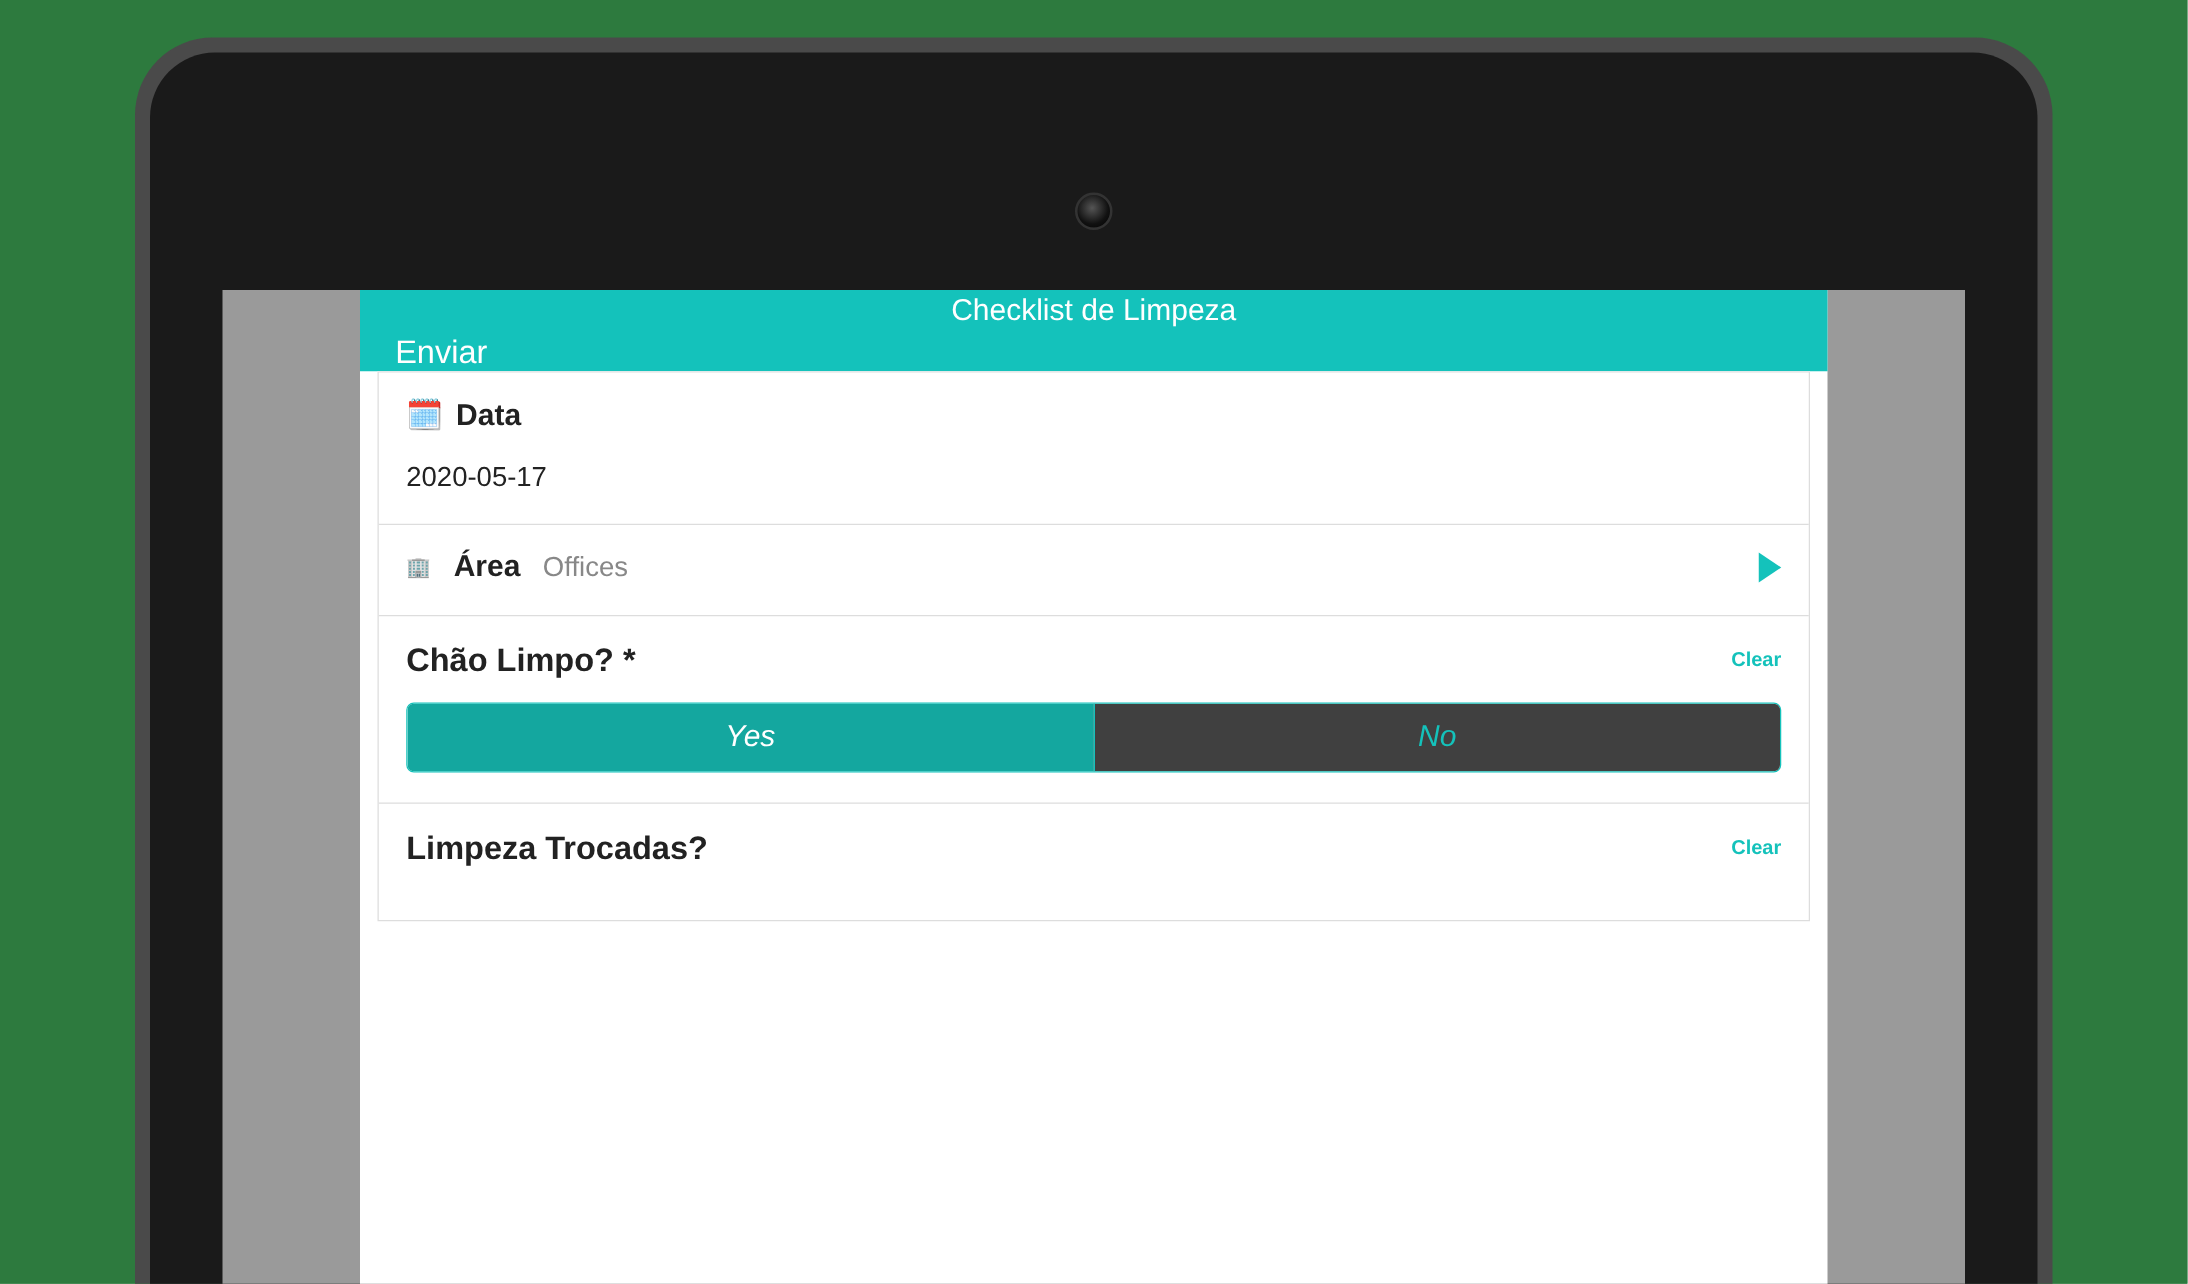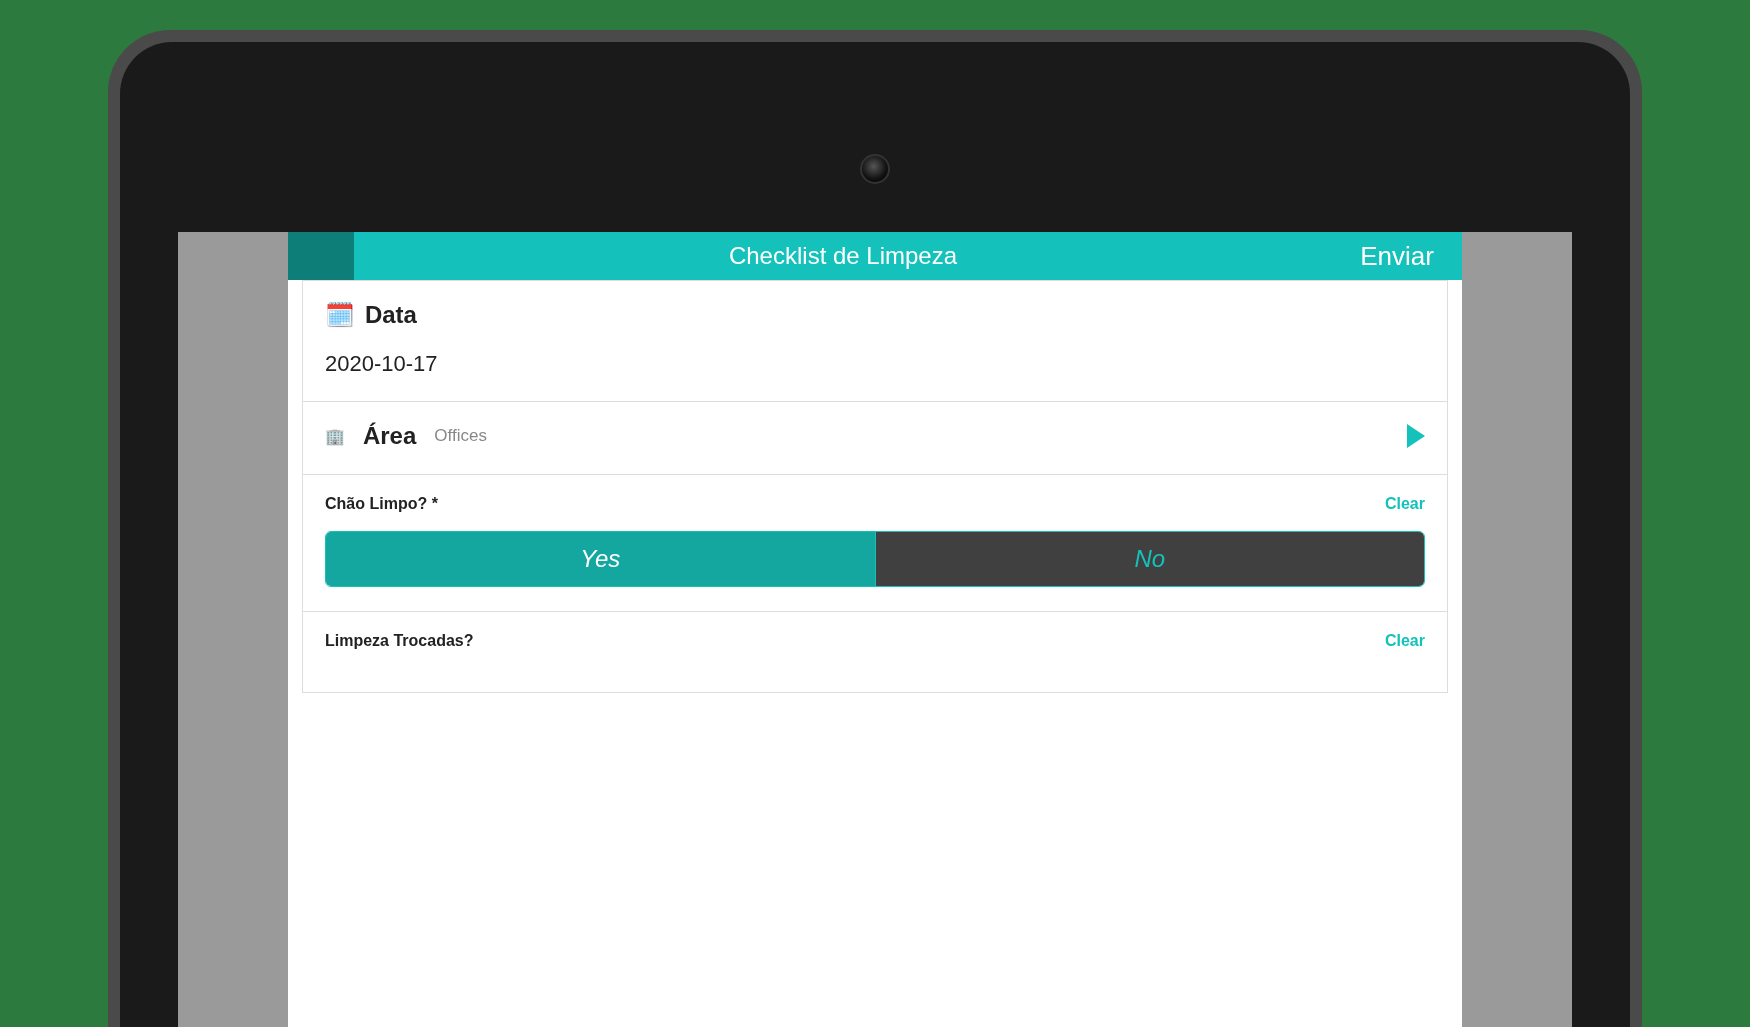--- a/index.html
+++ b/index.html
@@ -58,23 +58,24 @@
     right: 110px;
     top: 0;
     bottom: 0;
     background: #fff;
     display: flex;
     flex-direction: column;
   }
   .header {
     display: flex;
     align-items: stretch;
-    height: 48px;
+    height: 65px;
     background: #14c2bb;
     color: #fff;
+    flex-direction: column;
   }
   .header-left {
     width: 66px;
     background: #0e7e79;
   }
   .header-title {
     flex: 1;
     display: flex;
     align-items: center;
     justify-content: center;
@@ -125,39 +126,39 @@
     font-size: 22px;
     color: #222;
     font-weight: 400;
   }
   .row-inline {
     display: flex;
     align-items: center;
     gap: 18px;
   }
   .row-inline .inline-val {
-    font-size: 17px;
+    font-size: 22px;
     color: #888;
     font-weight: 400;
   }
   .row-inline .spacer { flex: 1; }
   .arrow-right {
     width: 0; height: 0;
     border-top: 12px solid transparent;
     border-bottom: 12px solid transparent;
     border-left: 18px solid #14c2bb;
   }
   .q-head {
     display: flex;
     align-items: center;
     justify-content: space-between;
     margin-bottom: 18px;
   }
   .q-title {
-    font-size: 16px;
+    font-size: 26px;
     font-weight: 700;
     color: #222;
   }
   .q-clear {
     font-size: 16px;
     font-weight: 700;
     color: #14c2bb;
     cursor: pointer;
   }
   .toggle {
@@ -204,21 +205,21 @@
 
           <div class="content">
 
             <div class="card">
 
               <div class="section">
                 <div class="sec-label">
                   <span class="emoji">🗓️</span>
                   <span>Data</span>
                 </div>
-                <div class="sec-value">2020-10-17</div>
+                <div class="sec-value">2020-05-17</div>
               </div>
 
               <div class="section">
                 <div class="row-inline">
                   <span class="emoji">🏢</span>
                   <span class="sec-label" style="gap:0">Área</span>
                   <span class="inline-val">Offices</span>
                   <span class="spacer"></span>
                   <span class="arrow-right"></span>
                 </div>

